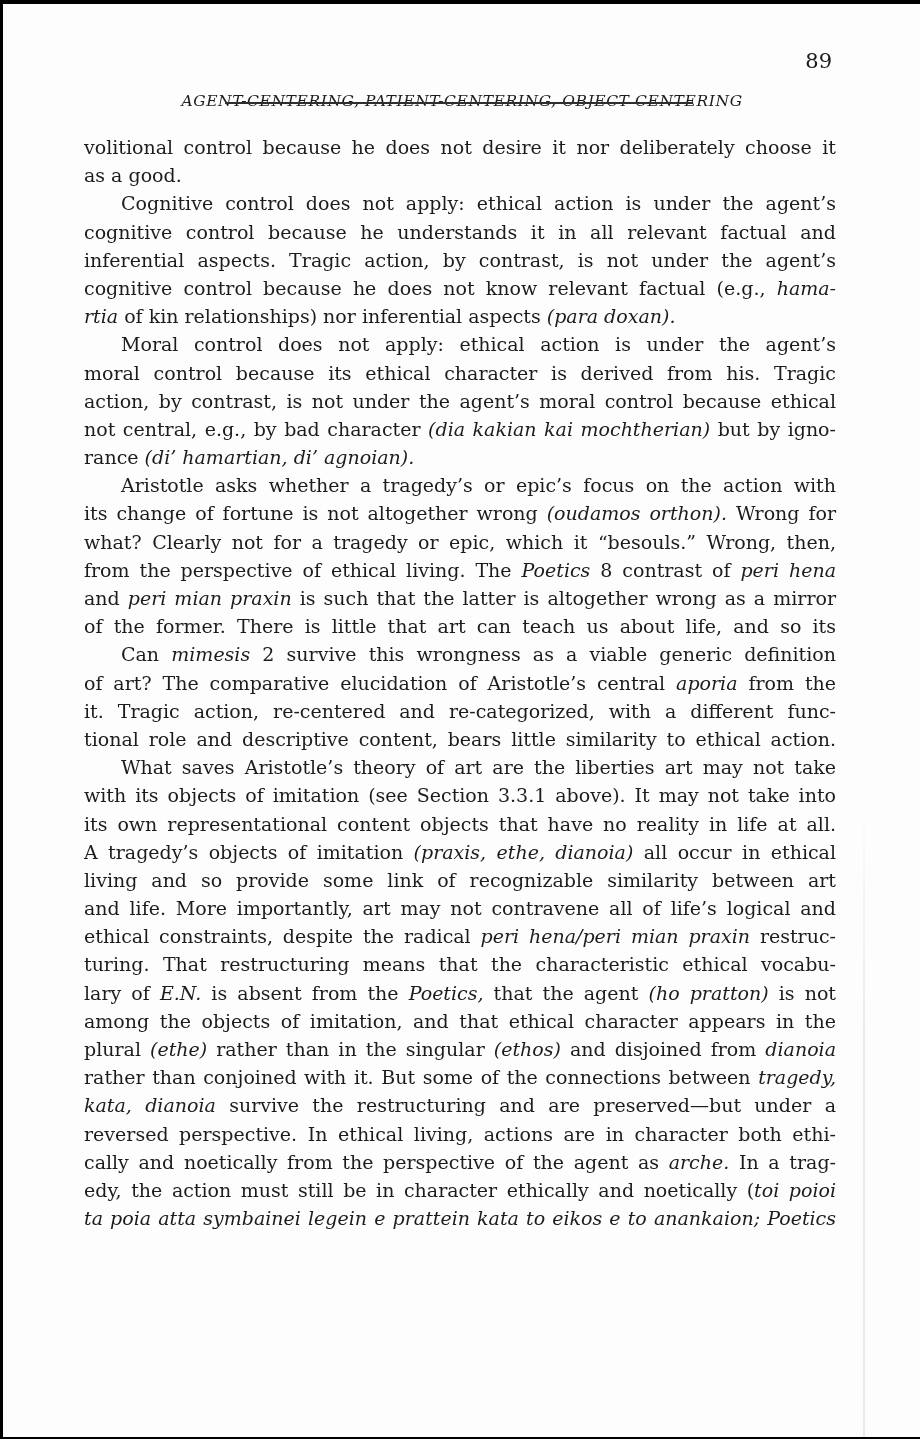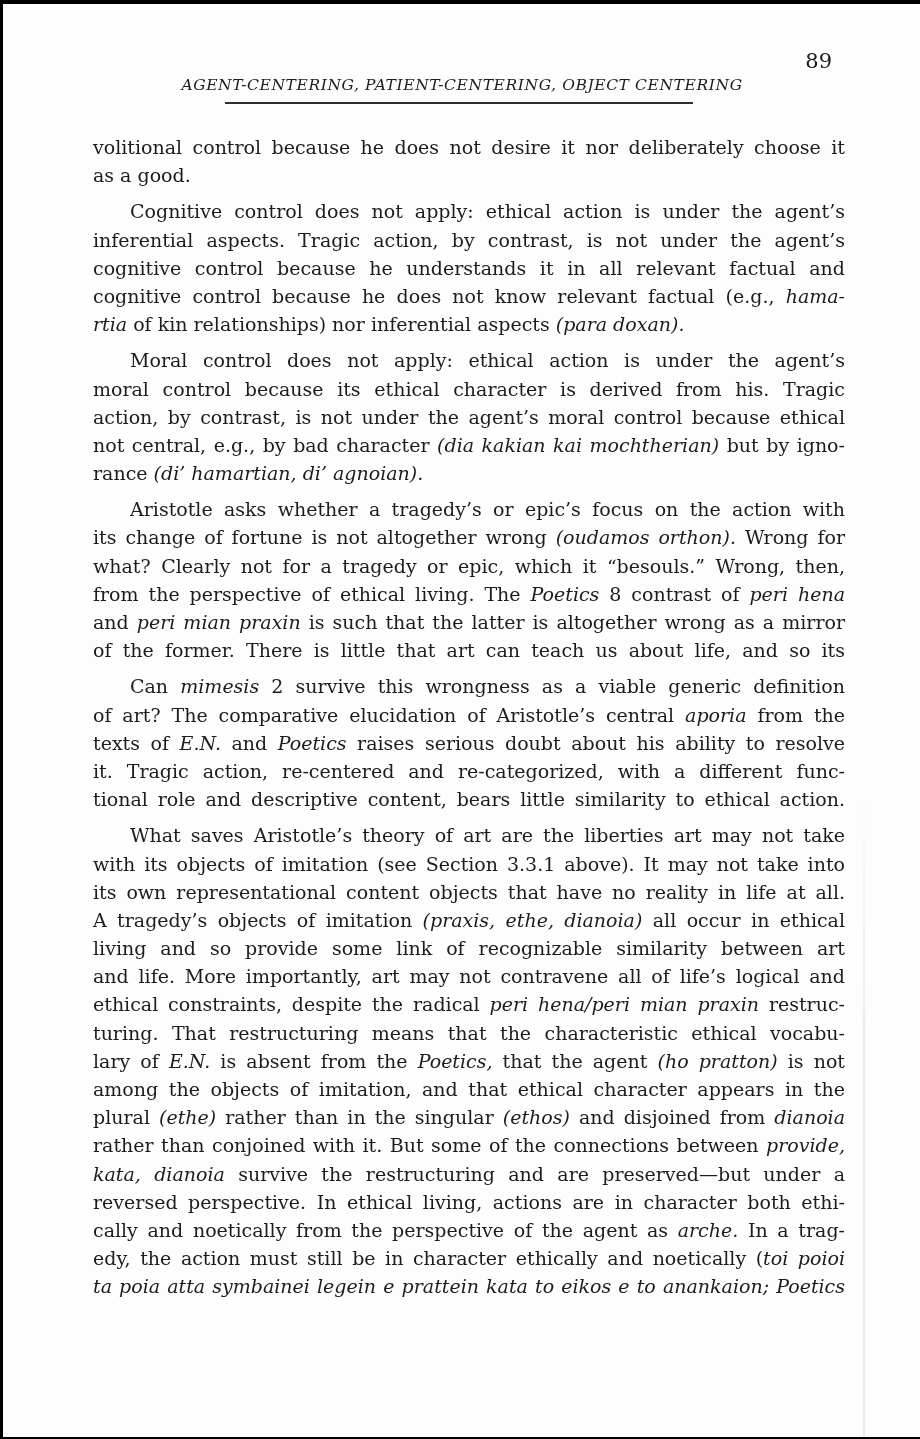--- a/index.html
+++ b/index.html
@@ -9,21 +9,21 @@
     overflow: hidden;
     font-family: "DejaVu Serif", serif;
   }
   .page {
     position: absolute;
     left: 3px; top: 4px; right: 0; bottom: 2px;
     background: var(--paper, #fdfdfd);
   }
   .running-head {
     position: absolute;
-    left: 83px; width: 752px; top: 72px;
+    left: 83px; width: 752px; top: 88px;
     text-align: center;
     font-style: italic;
     font-size: 15.5px;
     letter-spacing: 0.6px;
     color: var(--ink, #1c1c1c);
     white-space: nowrap;
   }
   .page-number {
     position: absolute;
     right: 88px; top: 45px;
@@ -31,33 +31,33 @@
     color: var(--ink, #1c1c1c);
   }
   .head-rule {
     position: absolute;
     left: 222px; top: 98px;
     width: 468px; height: 2px;
     background: #2e2e2e;
   }
   .body-text {
     position: absolute;
-    left: 90px; top: 129px; width: 752px;
+    left: 81px; top: 129px; width: 752px;
     color: var(--ink, #1c1c1c);
     font-size: 19px;
   }
   .line {
     height: 28.2px;
     line-height: 28.2px;
     white-space: nowrap;
     text-align: justify;
     text-align-last: justify;
   }
   .line.end { text-align-last: left; }
-  .line.first { text-indent: 37px; margin-top: 8px; }
+  .line.first { text-indent: 37px; }
   em { font-style: italic; }
   .scan-shadow {
     position: absolute;
     right: 55px; top: 55%; bottom: 0;
     width: 2px;
     background: linear-gradient(to bottom, rgba(0,0,0,0), rgba(0,0,0,0.08) 40%, rgba(0,0,0,0.08));
     pointer-events: none;
   }
 </style>
 </head>
@@ -67,22 +67,22 @@
   <div class="running-head">AGENT-CENTERING, PATIENT-CENTERING, OBJECT CENTERING</div>
   <div class="page-number">89</div>
   <div class="head-rule"></div>
   <div class="body-text">
       <div>
         <div class="line"><span>volitional control because he does not desire it nor deliberately choose it</span></div>
         <div class="line end"><span>as a good.</span></div>
       </div>
       <div>
         <div class="line first"><span>Cognitive control does not apply: ethical action is under the agent’s</span></div>
+        <div class="line"><span>cognitive control because he understands it in all relevant factual and</span></div>
         <div class="line"><span>inferential aspects. Tragic action, by contrast, is not under the agent’s</span></div>
-        <div class="line"><span>cognitive control because he understands it in all relevant factual and</span></div>
         <div class="line"><span>cognitive control because he does not know relevant factual (e.g., </span><em>hama-</em></div>
         <div class="line end"><em>rtia</em><span> of kin relationships) nor inferential aspects </span><em>(para doxan).</em></div>
       </div>
       <div>
         <div class="line first"><span>Moral control does not apply: ethical action is under the agent’s</span></div>
         <div class="line"><span>moral control because its ethical character is derived from his. Tragic</span></div>
         <div class="line"><span>action, by contrast, is not under the agent’s moral control because ethical</span></div>
         <div class="line"><span>not central, e.g., by bad character </span><em>(dia kakian kai mochtherian)</em><span> but by igno-</span></div>
         <div class="line end"><span>rance </span><em>(di’ hamartian, di’ agnoian).</em></div>
       </div>
@@ -90,37 +90,36 @@
         <div class="line first"><span>Aristotle asks whether a tragedy’s or epic’s focus on the action with</span></div>
         <div class="line"><span>its change of fortune is not altogether wrong </span><em>(oudamos orthon).</em><span> Wrong for</span></div>
         <div class="line"><span>what? Clearly not for a tragedy or epic, which it “besouls.” Wrong, then,</span></div>
         <div class="line"><span>from the perspective of ethical living. The </span><em>Poetics</em><span> 8 contrast of </span><em>peri hena</em></div>
         <div class="line"><span>and </span><em>peri mian praxin</em><span> is such that the latter is altogether wrong as a mirror</span></div>
         <div class="line"><span>of the former. There is little that art can teach us about life, and so its</span></div>
       </div>
       <div>
         <div class="line first"><span>Can </span><em>mimesis</em><span> 2 survive this wrongness as a viable generic definition</span></div>
         <div class="line"><span>of art? The comparative elucidation of Aristotle’s central </span><em>aporia</em><span> from the</span></div>
-        <div class="line"><span>texts of </span><em>E.N.</em><span> and </span><em>Poetics</em><span> raises serious doubt about his ability to resolve</span></div>
         <div class="line"><span>it. Tragic action, re-centered and re-categorized, with a different func-</span></div>
         <div class="line"><span>tional role and descriptive content, bears little similarity to ethical action.</span></div>
       </div>
       <div>
         <div class="line first"><span>What saves Aristotle’s theory of art are the liberties art may not take</span></div>
         <div class="line"><span>with its objects of imitation (see Section 3.3.1 above). It may not take into</span></div>
         <div class="line"><span>its own representational content objects that have no reality in life at all.</span></div>
         <div class="line"><span>A tragedy’s objects of imitation </span><em>(praxis, ethe, dianoia)</em><span> all occur in ethical</span></div>
         <div class="line"><span>living and so provide some link of recognizable similarity between art</span></div>
         <div class="line"><span>and life. More importantly, art may not contravene all of life’s logical and</span></div>
         <div class="line"><span>ethical constraints, despite the radical </span><em>peri hena/peri mian praxin</em><span> restruc-</span></div>
         <div class="line"><span>turing. That restructuring means that the characteristic ethical vocabu-</span></div>
         <div class="line"><span>lary of </span><em>E.N.</em><span> is absent from the </span><em>Poetics,</em><span> that the agent </span><em>(ho pratton)</em><span> is not</span></div>
         <div class="line"><span>among the objects of imitation, and that ethical character appears in the</span></div>
         <div class="line"><span>plural </span><em>(ethe)</em><span> rather than in the singular </span><em>(ethos)</em><span> and disjoined from </span><em>dianoia</em></div>
-        <div class="line"><span>rather than conjoined with it. But some of the connections between </span><em>provide,</em></div>
+        <div class="line"><span>rather than conjoined with it. But some of the connections between </span><em>tragedy,</em></div>
         <div class="line"><em>kata, dianoia</em><span> survive the restructuring and are preserved—but under a</span></div>
         <div class="line"><span>reversed perspective. In ethical living, actions are in character both ethi-</span></div>
         <div class="line"><span>cally and noetically from the perspective of the agent as </span><em>arche.</em><span> In a trag-</span></div>
         <div class="line"><span>edy, the action must still be in character ethically and noetically (</span><em>toi poioi</em></div>
         <div class="line"><em>ta poia atta symbainei legein e prattein kata to eikos e to anankaion; Poetics</em></div>
       </div>
     </div>
   <div class="scan-shadow"></div>
 </div>
 

